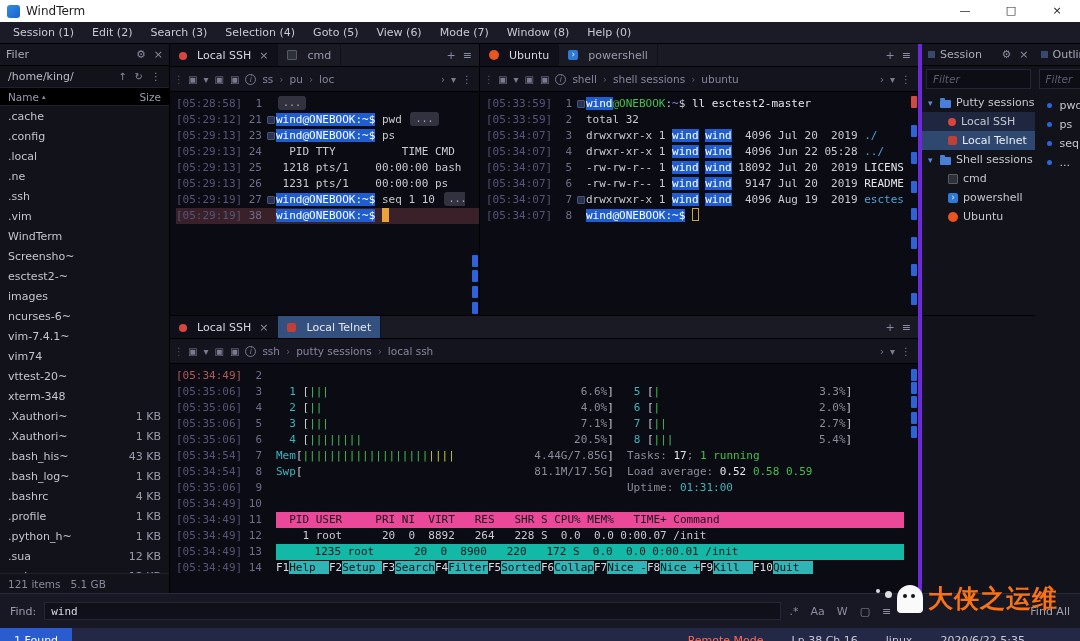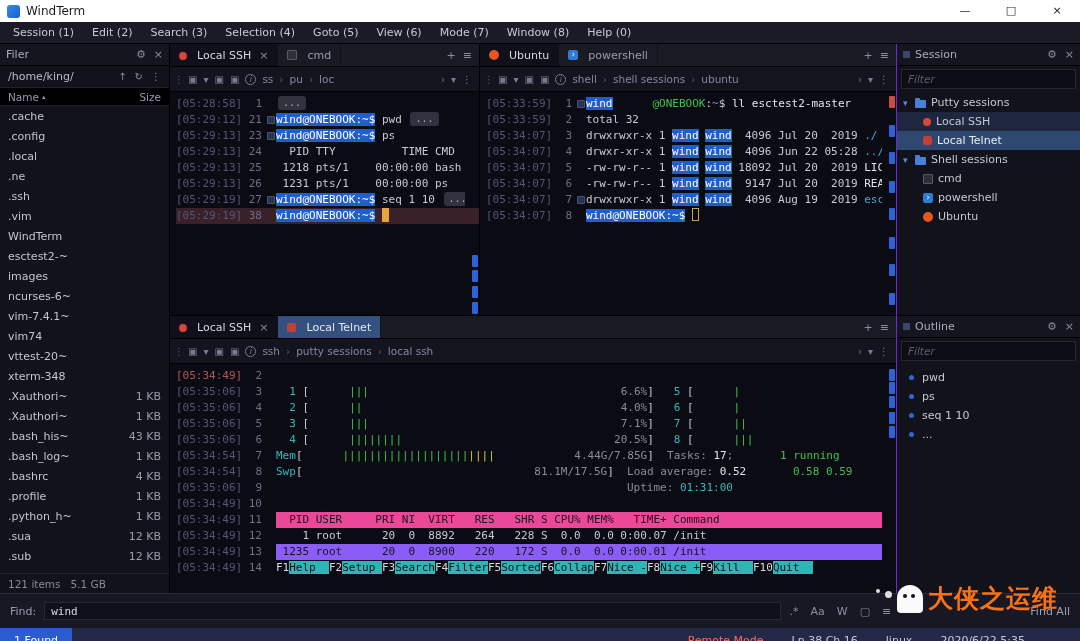--- a/index.html
+++ b/index.html
@@ -66,45 +66,45 @@
   .tlines { font-family:"DejaVu Sans Mono","Liberation Mono",monospace; font-size:11px; line-height:16px; }
   .tl { display:flex; height:16px; white-space:pre; }
   .tl.curline { background:#3a2028; }
   .ts { width:66px; flex:none; color:#55557a; }
   .ts.tsr { color:#b25858; }
   .ln { width:20px; flex:none; text-align:right; color:#6e6e88; margin-right:3px; }
   .mk { width:11px; flex:none; display:flex; align-items:center; justify-content:center; }
   .mk.on::after { content:""; width:6px; height:6px; background:#283350; border:1px solid #46527c; border-radius:1px; }
   .ct { flex:1; min-width:0; margin-right:14px; overflow:hidden; }
   .row-hdr { background:#ec4899; }
-  .row-sel { background:#8b5cf6; }
+  .row-sel { background:#14b8a6;padding-left:32px; }
   .row-hdr .s-def, .row-sel .s-def { color:#14161a; }
 
   .s-def { color:#c9c9d3; }
   .s-hl  { background:#1e5ed0; color:#fff; }
   .s-wht { color:#e4e4ea; }
-  .s-grn { color:#42c04c;margin-left:40px; }
+  .s-grn { color:#42c04c; }
   .s-yel { color:#c9c93e; }
   .s-cyn { color:#3ab6bc; }
   .s-gry { color:#8b8b99; }
   .s-pur { color:#987ddb; }
   .s-dir { color:#4aa4d8; }
   .s-fold { display:inline-block; background:#32323f; color:#a6a6ba; border-radius:3px; padding:0 5px; margin:0 2px; font-size:10px; line-height:14px; height:14px; vertical-align:1px; }
   .s-cur { display:inline-block; width:7px; height:14px; background:#e8a33d; margin-bottom:-3px; }
   .s-curh { display:inline-block; width:7px; height:13px; box-shadow:inset 0 0 0 1px #caa24a; margin-bottom:-3px; }
   .s-fnk { color:#dadae0; }
   .s-fnl { background:#2fb5b5; color:#101418; }
 
   .strack { position:absolute; top:0; right:0; bottom:0; width:8px; }
   .smark { position:absolute; right:1px; width:6px; height:12px; border-radius:1px; }
   .smark.blue { background:#2d62d9; }
   .smark.red  { background:#cf4a42; }
 
   
-  .rightbar { width:184px; background:#12121a; border-left:1px solid #6d28d9; display:flex; flex-direction:column; flex:none; }
+  .rightbar { width:162px; background:#12121a; border-left:4px solid #6d28d9; display:flex; flex-direction:row; flex:none; }
   .rsection { display:flex; flex-direction:column; min-height:0; }
   .rsection.fixed { height:272px; flex:none; border-bottom:1px solid #000; }
   .rsection.grow { flex:1; }
   .filterbox { height:20px; margin:3px 4px; background:#0d0d15; border:1px solid #262636; display:flex; align-items:center; padding:0 6px; flex:none; }
   .filterbox .placeholder { font-size:10.5px; color:#5c5c72; font-style:italic; }
   .tree { flex:1; overflow:hidden; padding-top:1px; }
   .trow { height:19px; display:flex; align-items:center; padding-left:6px; font-size:11px; color:#c4c8d0; }
   .trow.leaf { padding-left:26px; }
   .trow.sel-dark { background:#1f2740; }
   .trow.sel-blue { background:#2f4870; color:#e8ecf4; }
@@ -219,20 +219,24 @@
           </div>
           <div class="frow">
             <span class="fname">.vim</span>
             <span class="fsize"></span>
           </div>
           <div class="frow">
             <span class="fname">WindTerm</span>
             <span class="fsize"></span>
           </div>
           <div class="frow">
+            <span class="fname">Screensho~</span>
+            <span class="fsize"></span>
+          </div>
+          <div class="frow">
             <span class="fname">esctest2-~</span>
             <span class="fsize"></span>
           </div>
           <div class="frow">
             <span class="fname">images</span>
             <span class="fsize"></span>
           </div>
           <div class="frow">
             <span class="fname">ncurses-6~</span>
             <span class="fsize"></span>

